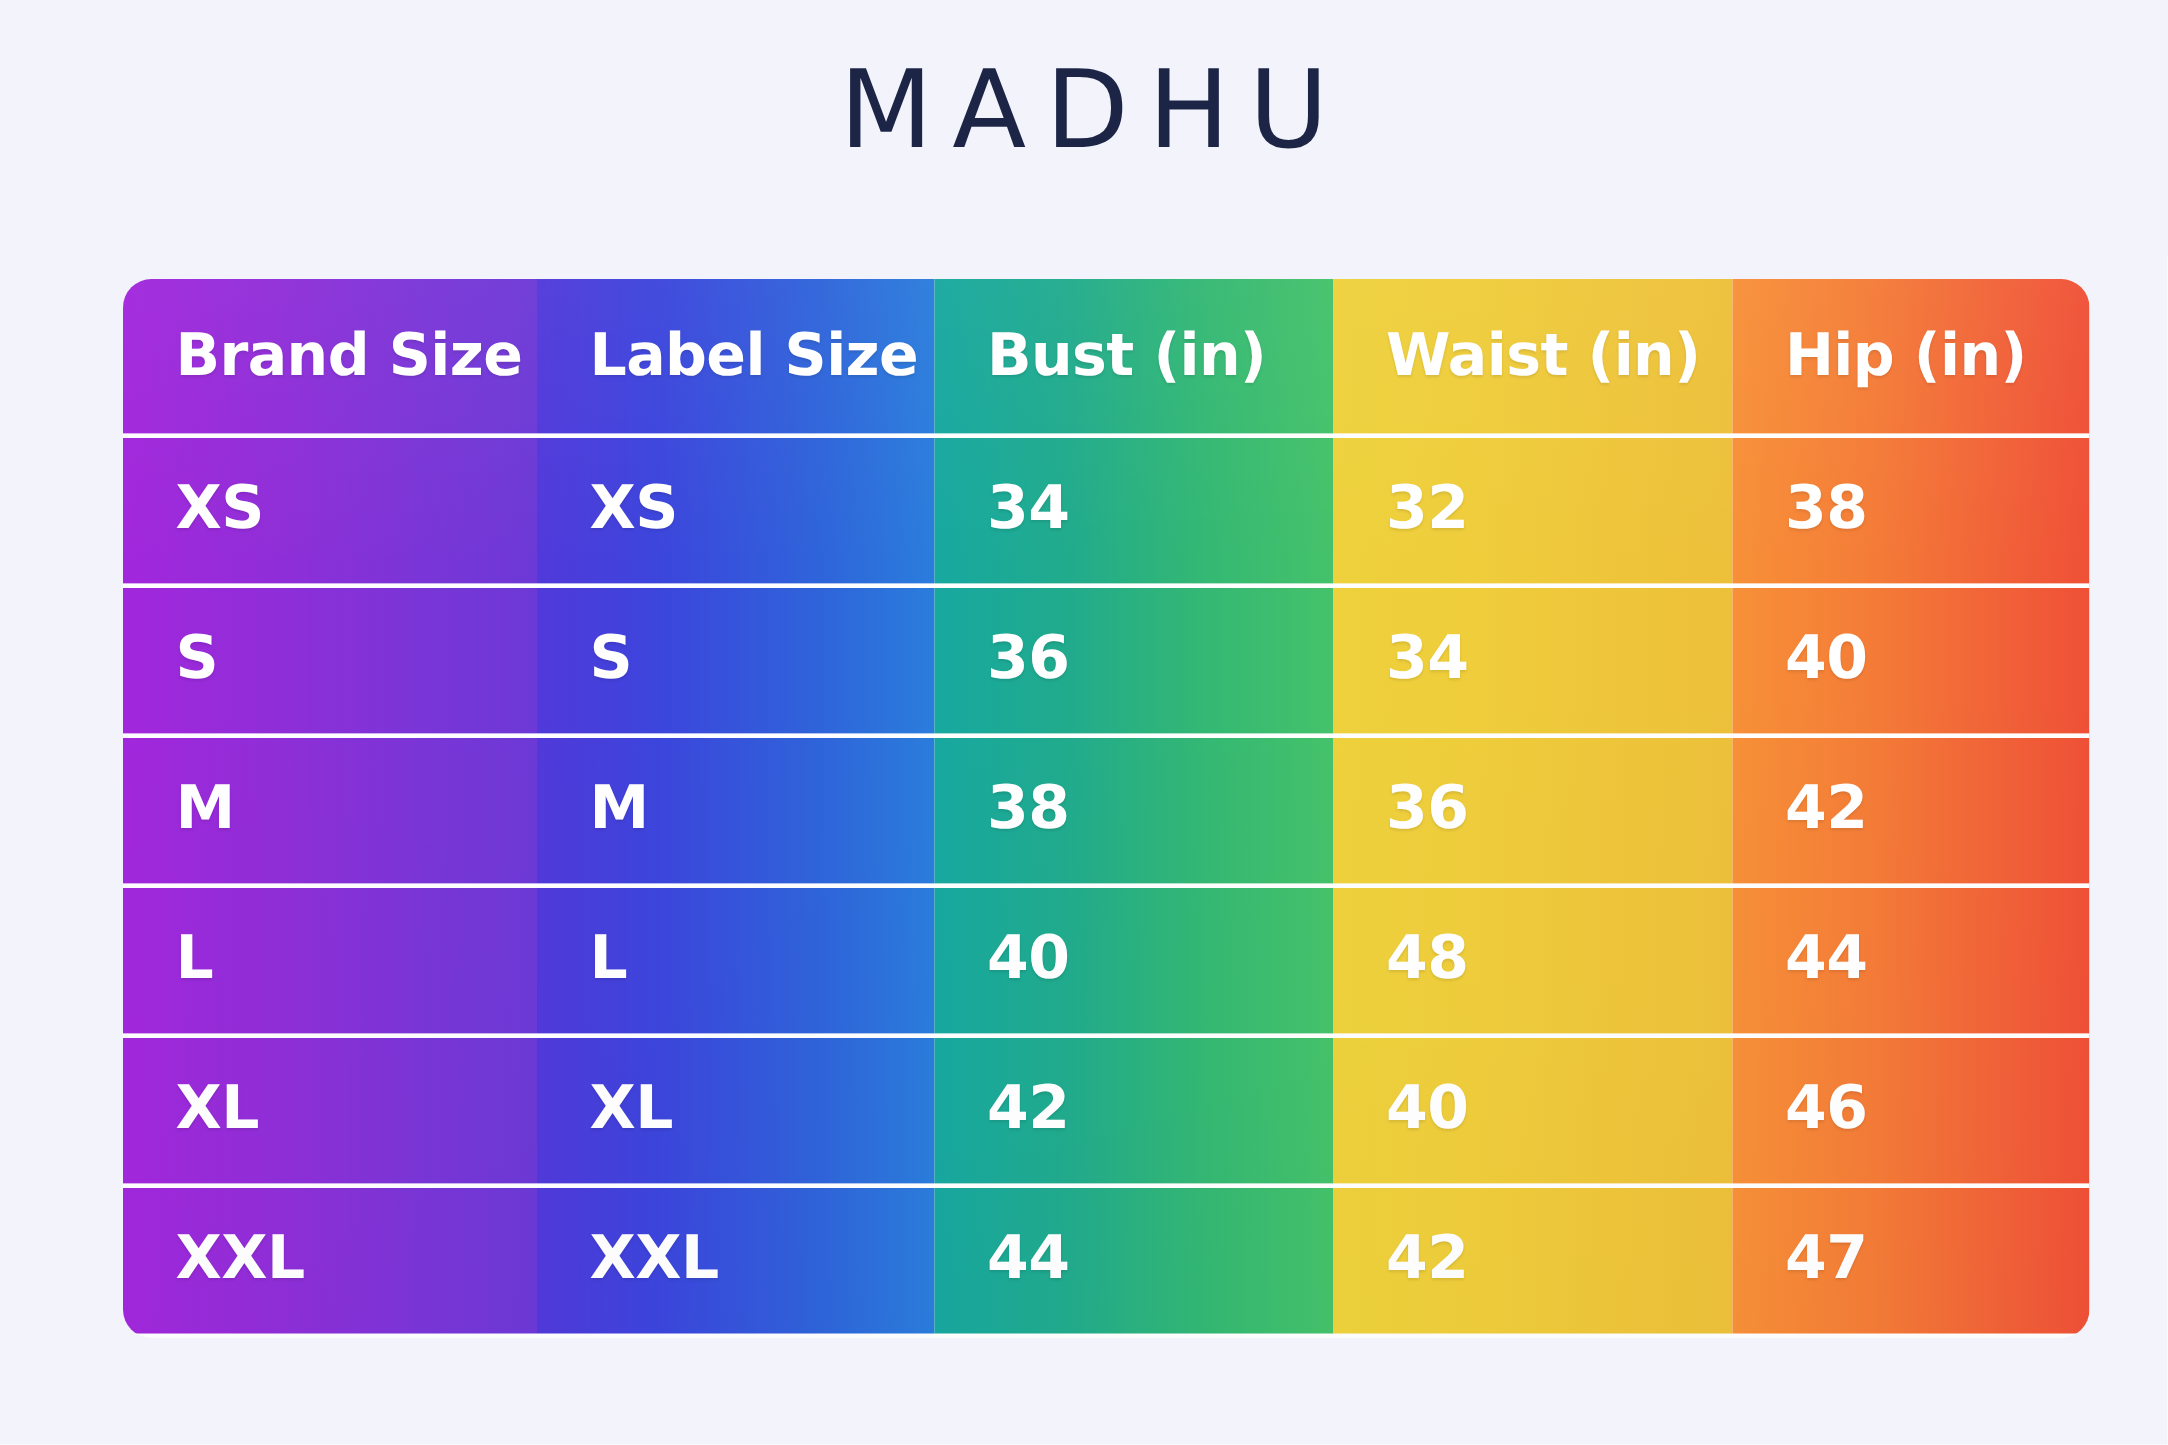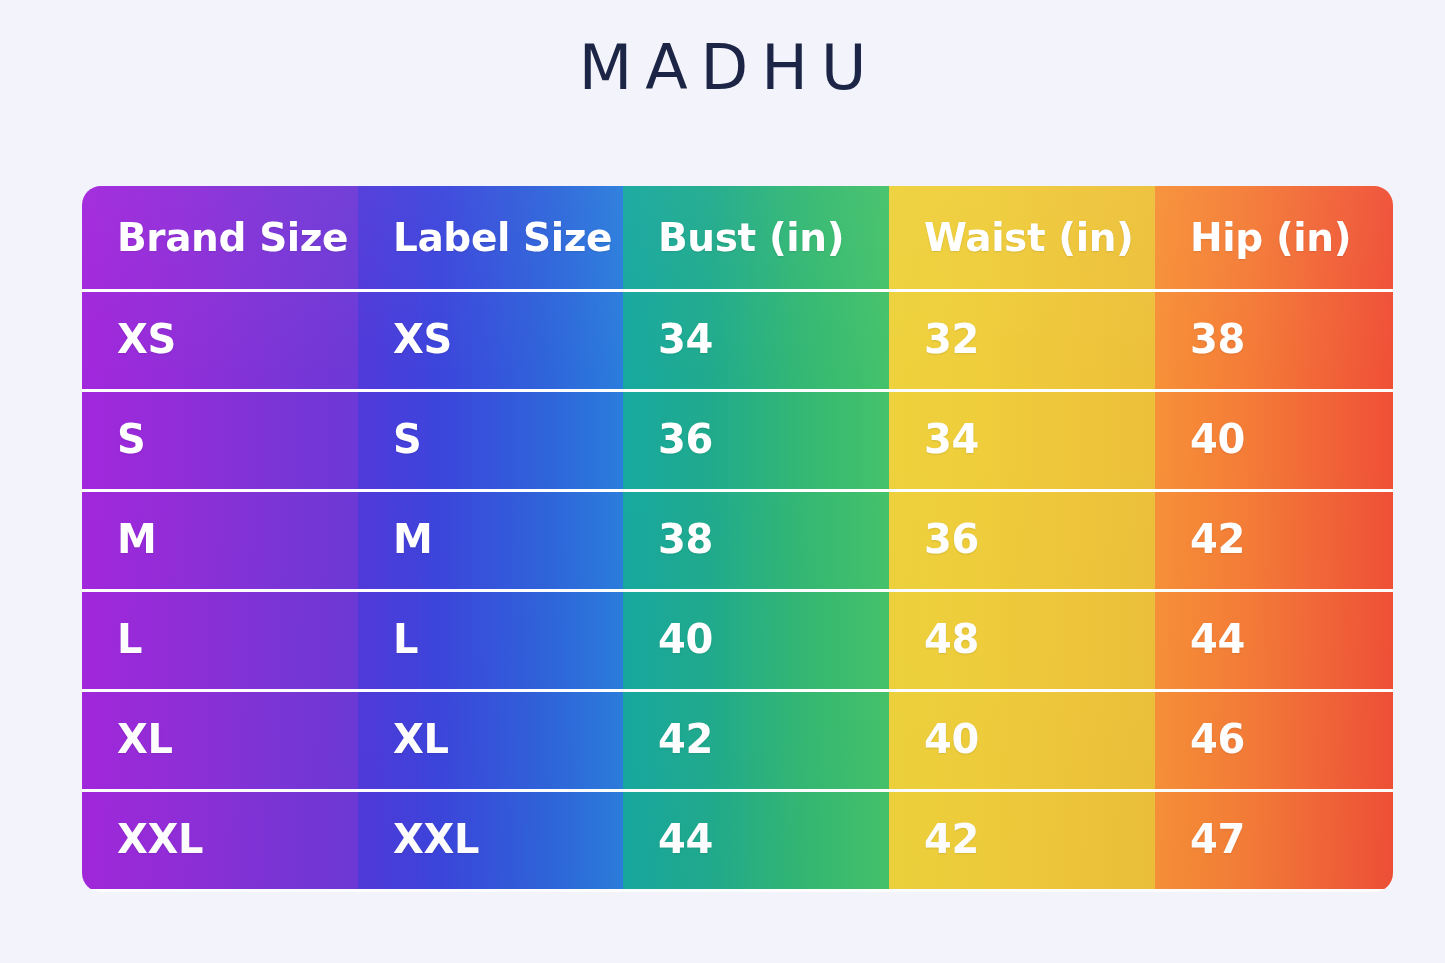--- a/index.html
+++ b/index.html
@@ -21,21 +21,21 @@
   }
 
   
   .brand-title {
     position: absolute;
     top: 34px;
     left: 0;
     width: 1445px;
     text-align: center;
     font-family: "DejaVu Sans", sans-serif;
-    font-size: 62px;
+    font-size: 72px;
     font-weight: 400;
     letter-spacing: 13px;
     text-indent: 13px;
     color: #1d2547;
     line-height: 1.1;
     white-space: nowrap;
   }
 
   
   .size-table {

